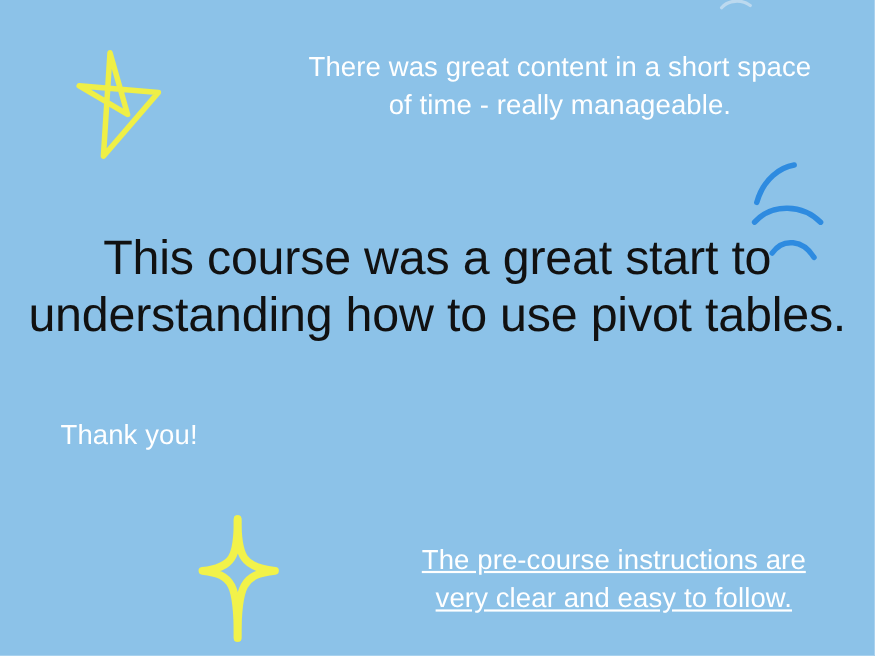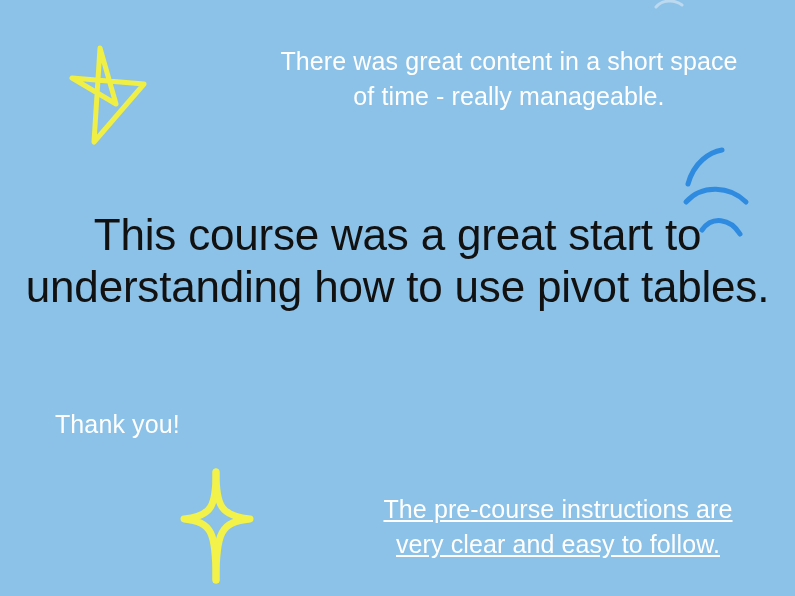--- a/index.html
+++ b/index.html
@@ -48,21 +48,21 @@
   }
   #quote-bottom {
     left: 348px;
     top: 492px;
     width: 420px;
     text-decoration: underline;
   }
   #thank-you {
     position: absolute;
     left: 55px;
-    top: 408px;
+    top: 380px;
     color: #ffffff;
     font-size: 25px;
     line-height: 1.3;
     text-align: left;
     letter-spacing: 0.1px;
   }
 
   #headline {
     position: absolute;
     left: 0;

